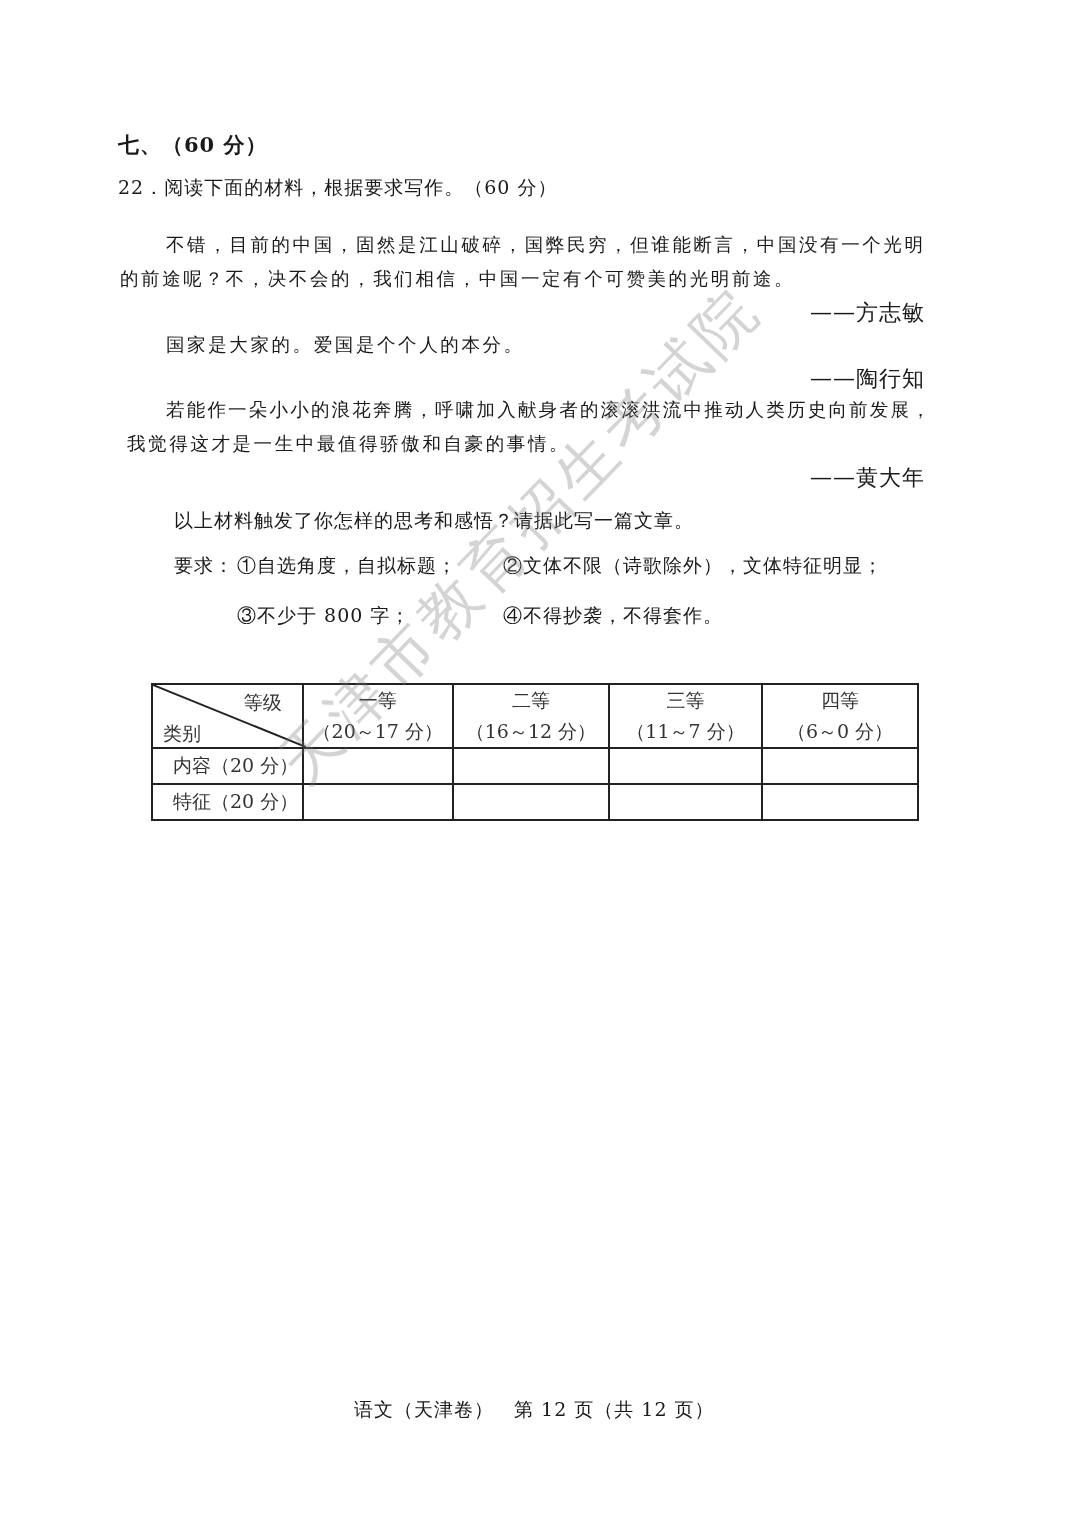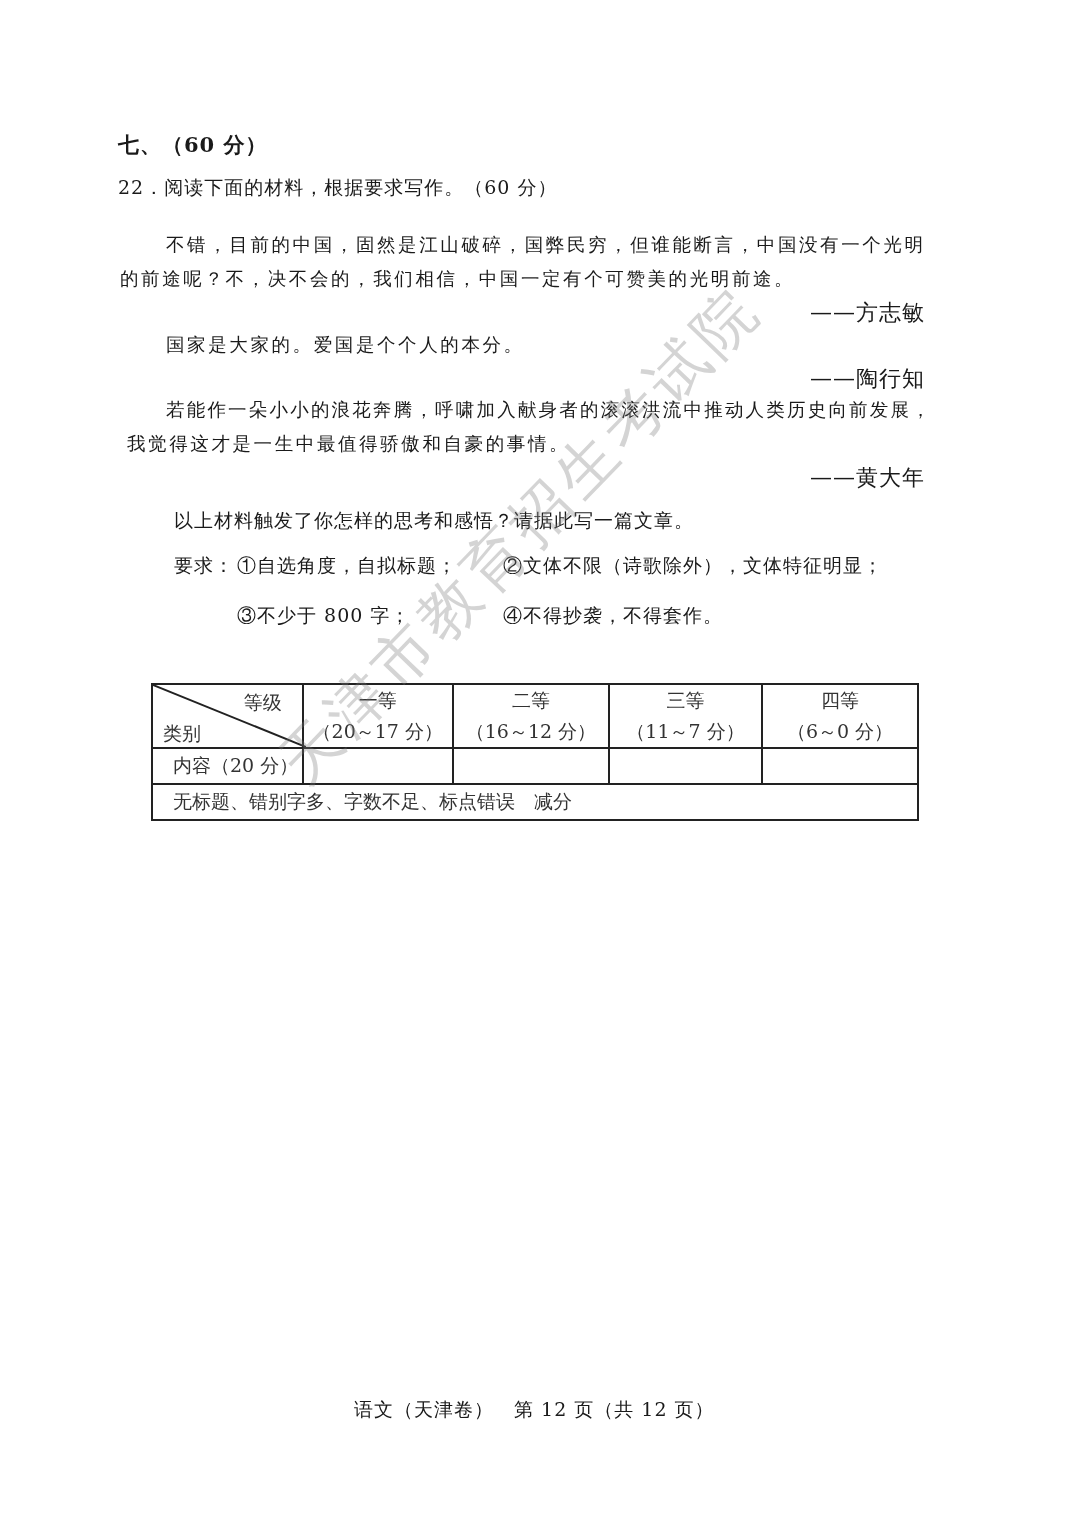--- a/index.html
+++ b/index.html
@@ -93,20 +93,24 @@
         </td>
   </tr>
   <tr>
     <td class="left">内容（20 分）</td>
     <td></td>
         <td></td>
         <td></td>
         <td></td>
   </tr>
   <tr>
-    <td class="left" colspan="5">无标题、错别字多、字数不足、标点错误　减分</td>
+    <td class="left">特征（20 分）</td>
+    <td></td>
+        <td></td>
+        <td></td>
+        <td></td>
   </tr>
 </tbody>
   </table>
 
 <div class="watermark">天津市教育招生考试院</div>
 
 <div class="abs footer">语文（天津卷）　第 12 页（共 12 页）</div>
 
 </body></html>

